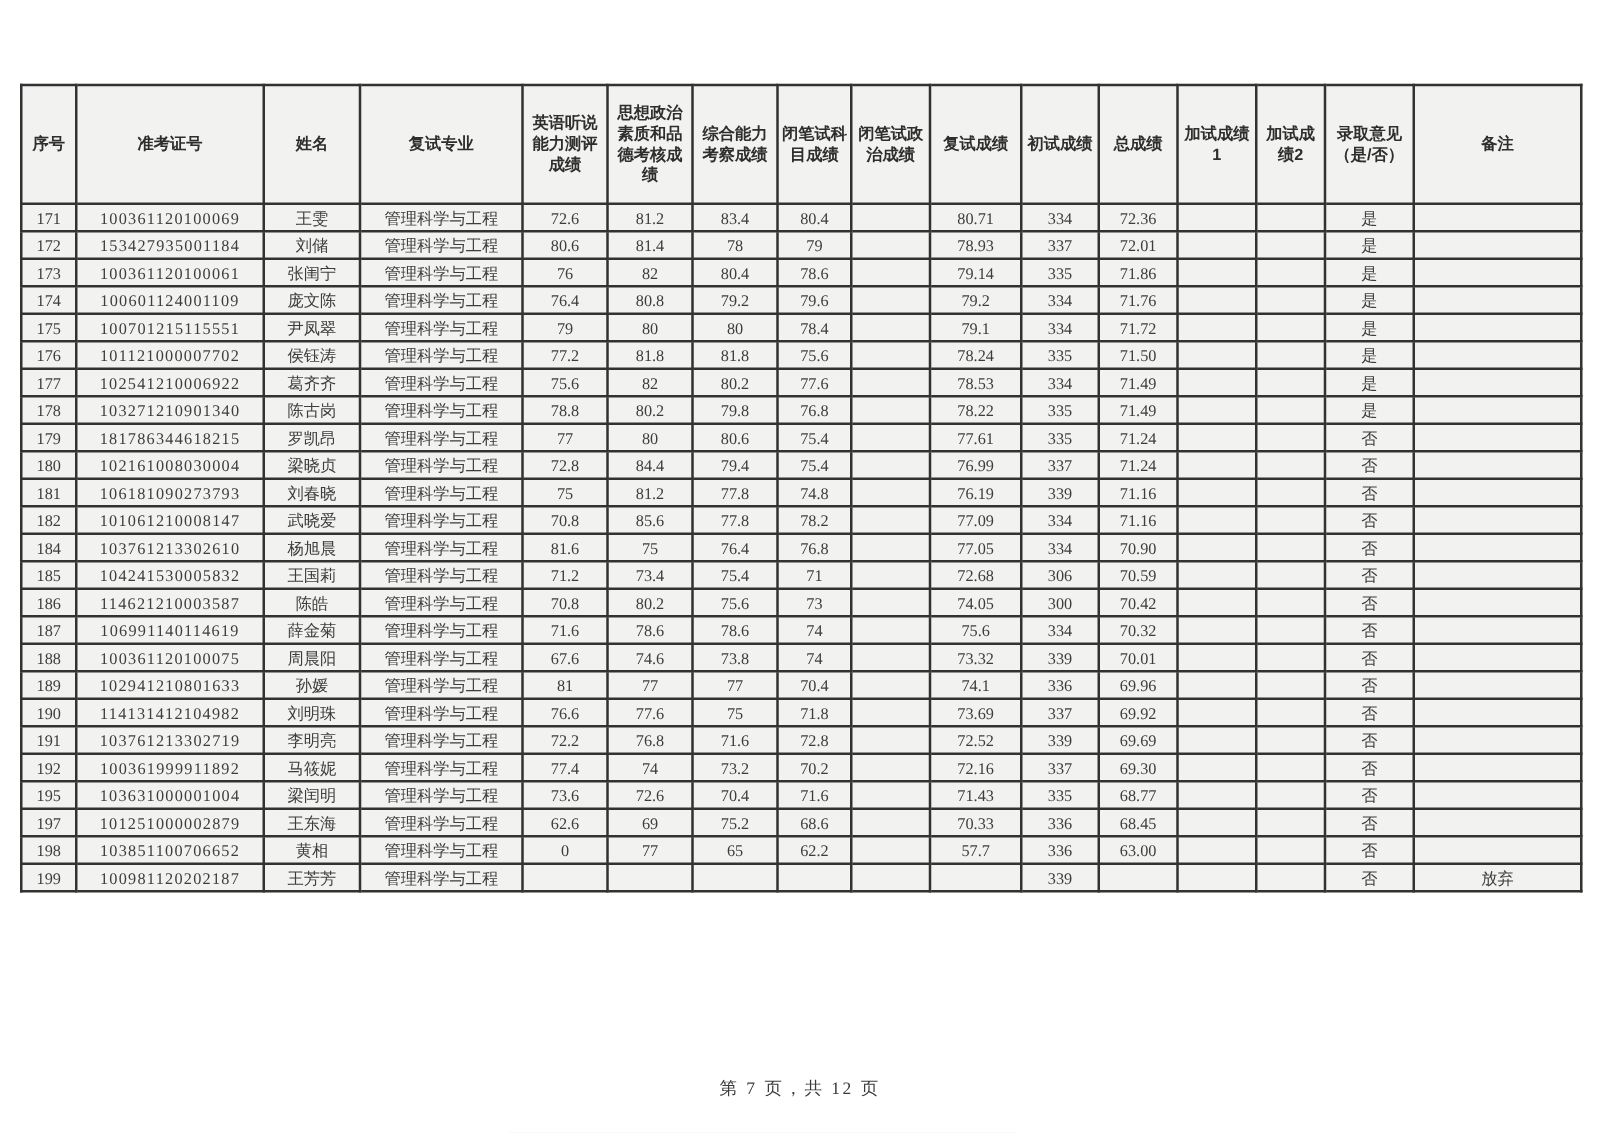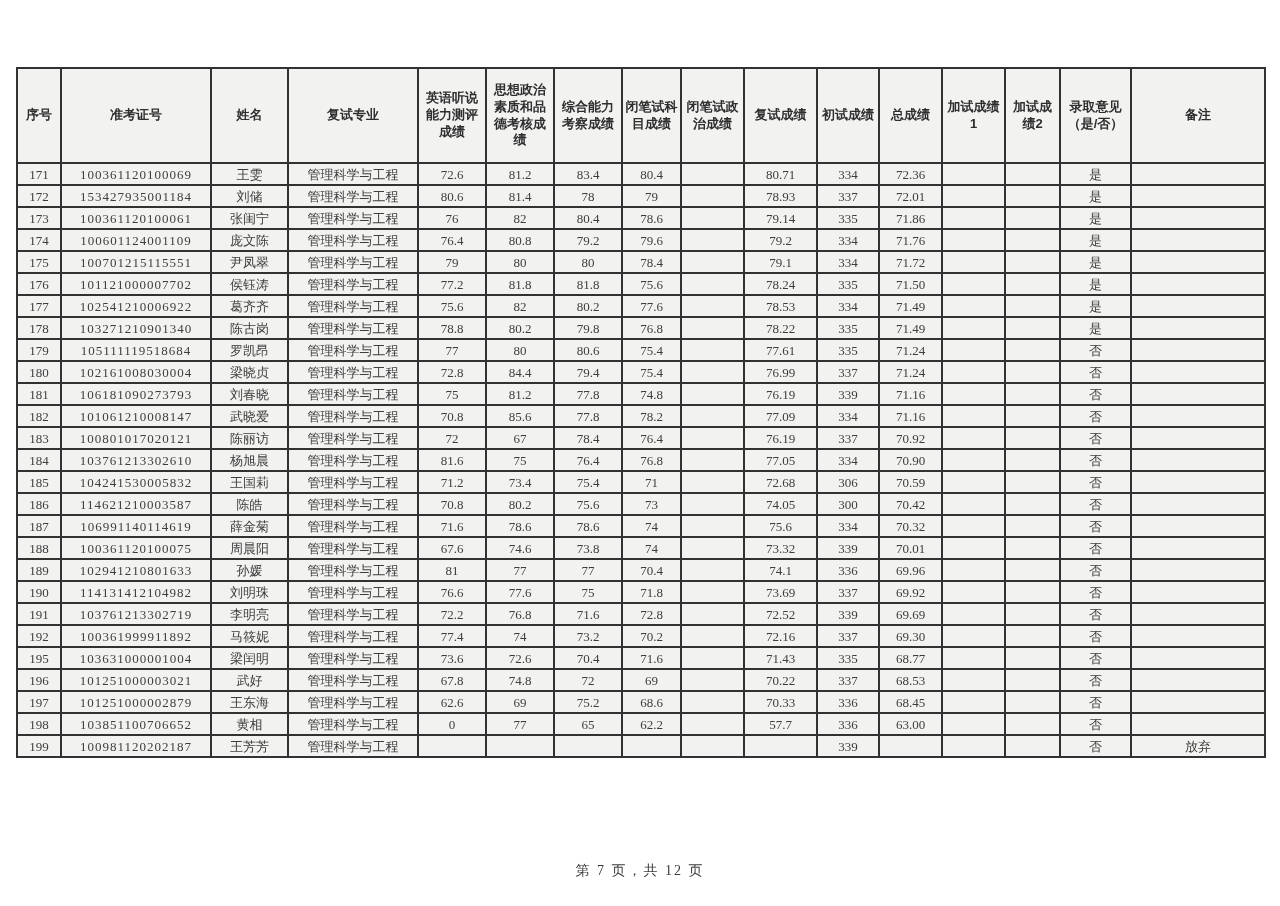--- a/index.html
+++ b/index.html
@@ -233,21 +233,21 @@
           <td class="cell-fscj">78.22</td>
           <td class="cell-cscj">335</td>
           <td class="cell-zcj">71.49</td>
           <td class="cell-js1"></td>
           <td class="cell-js2"></td>
           <td class="cell-lqyj">是</td>
           <td class="cell-bz"></td>
         </tr>
         <tr>
           <td class="cell-xh">179</td>
-          <td class="cell-zkzh">105111119518684</td>
+          <td class="cell-zkzh">181786344618215</td>
           <td class="cell-xm">罗凯昂</td>
           <td class="cell-fszy">管理科学与工程</td>
           <td class="cell-yy">77</td>
           <td class="cell-sz">80</td>
           <td class="cell-zh">80.6</td>
           <td class="cell-bskm">75.4</td>
           <td class="cell-bszz"></td>
           <td class="cell-fscj">77.61</td>
           <td class="cell-cscj">335</td>
           <td class="cell-zcj">71.24</td>
@@ -304,38 +304,20 @@
           <td class="cell-bszz"></td>
           <td class="cell-fscj">77.09</td>
           <td class="cell-cscj">334</td>
           <td class="cell-zcj">71.16</td>
           <td class="cell-js1"></td>
           <td class="cell-js2"></td>
           <td class="cell-lqyj">否</td>
           <td class="cell-bz"></td>
         </tr>
         <tr>
-          <td class="cell-xh">183</td>
-          <td class="cell-zkzh">100801017020121</td>
-          <td class="cell-xm">陈丽访</td>
-          <td class="cell-fszy">管理科学与工程</td>
-          <td class="cell-yy">72</td>
-          <td class="cell-sz">67</td>
-          <td class="cell-zh">78.4</td>
-          <td class="cell-bskm">76.4</td>
-          <td class="cell-bszz"></td>
-          <td class="cell-fscj">76.19</td>
-          <td class="cell-cscj">337</td>
-          <td class="cell-zcj">70.92</td>
-          <td class="cell-js1"></td>
-          <td class="cell-js2"></td>
-          <td class="cell-lqyj">否</td>
-          <td class="cell-bz"></td>
-        </tr>
-        <tr>
           <td class="cell-xh">184</td>
           <td class="cell-zkzh">103761213302610</td>
           <td class="cell-xm">杨旭晨</td>
           <td class="cell-fszy">管理科学与工程</td>
           <td class="cell-yy">81.6</td>
           <td class="cell-sz">75</td>
           <td class="cell-zh">76.4</td>
           <td class="cell-bskm">76.8</td>
           <td class="cell-bszz"></td>
           <td class="cell-fscj">77.05</td>
@@ -496,38 +478,20 @@
           <td class="cell-xm">梁闰明</td>
           <td class="cell-fszy">管理科学与工程</td>
           <td class="cell-yy">73.6</td>
           <td class="cell-sz">72.6</td>
           <td class="cell-zh">70.4</td>
           <td class="cell-bskm">71.6</td>
           <td class="cell-bszz"></td>
           <td class="cell-fscj">71.43</td>
           <td class="cell-cscj">335</td>
           <td class="cell-zcj">68.77</td>
-          <td class="cell-js1"></td>
-          <td class="cell-js2"></td>
-          <td class="cell-lqyj">否</td>
-          <td class="cell-bz"></td>
-        </tr>
-        <tr>
-          <td class="cell-xh">196</td>
-          <td class="cell-zkzh">101251000003021</td>
-          <td class="cell-xm">武好</td>
-          <td class="cell-fszy">管理科学与工程</td>
-          <td class="cell-yy">67.8</td>
-          <td class="cell-sz">74.8</td>
-          <td class="cell-zh">72</td>
-          <td class="cell-bskm">69</td>
-          <td class="cell-bszz"></td>
-          <td class="cell-fscj">70.22</td>
-          <td class="cell-cscj">337</td>
-          <td class="cell-zcj">68.53</td>
           <td class="cell-js1"></td>
           <td class="cell-js2"></td>
           <td class="cell-lqyj">否</td>
           <td class="cell-bz"></td>
         </tr>
         <tr>
           <td class="cell-xh">197</td>
           <td class="cell-zkzh">101251000002879</td>
           <td class="cell-xm">王东海</td>
           <td class="cell-fszy">管理科学与工程</td>

